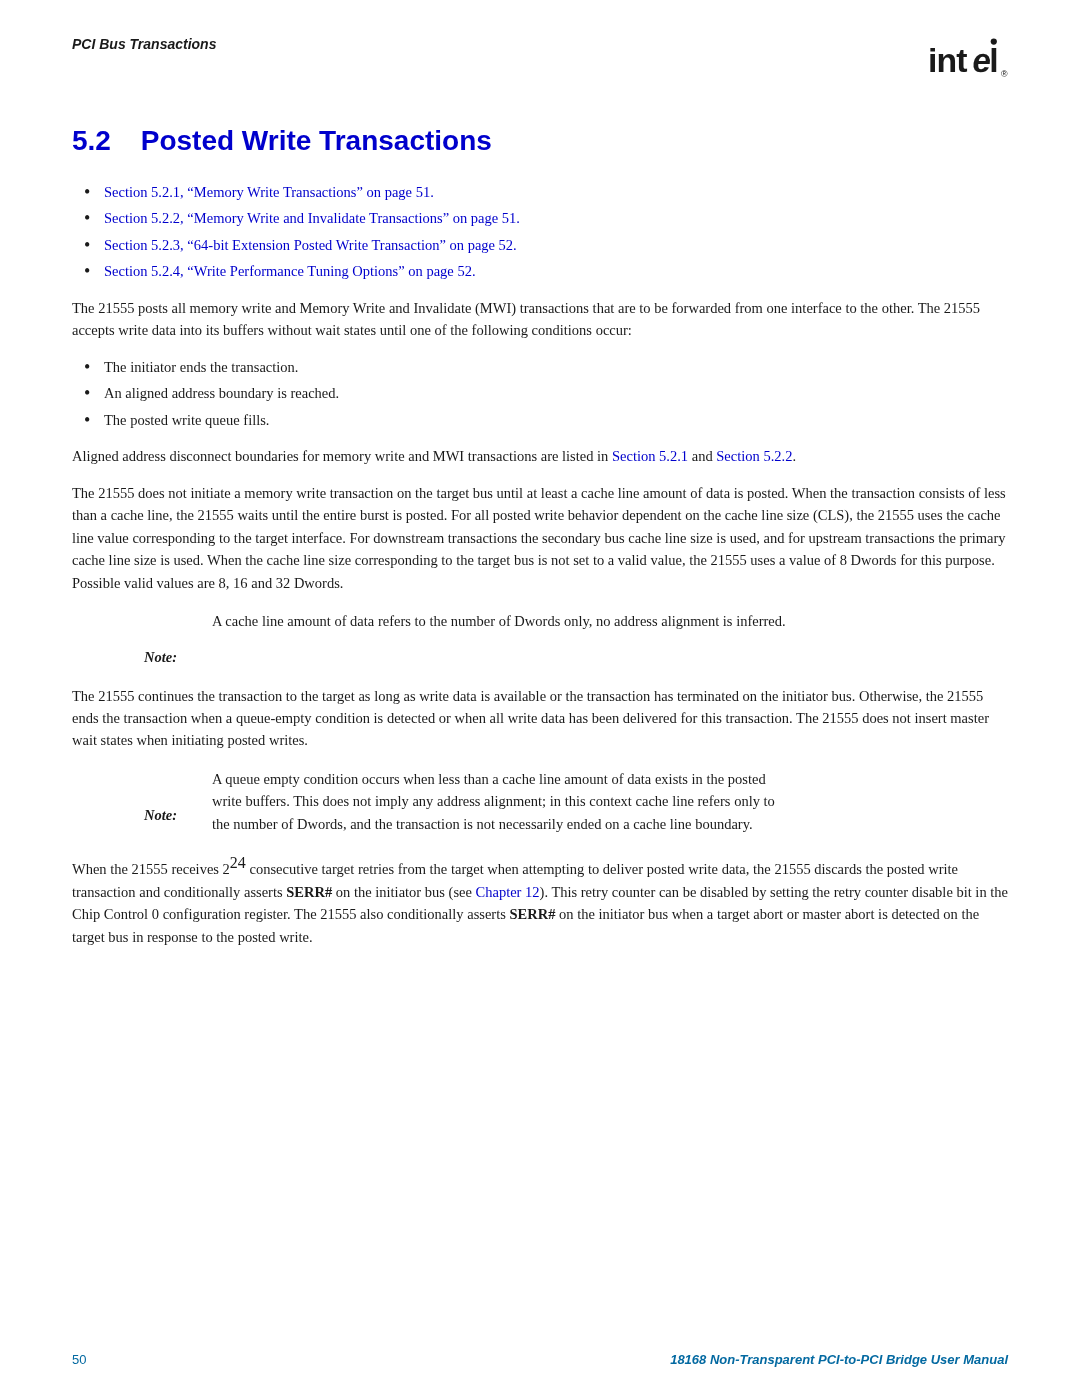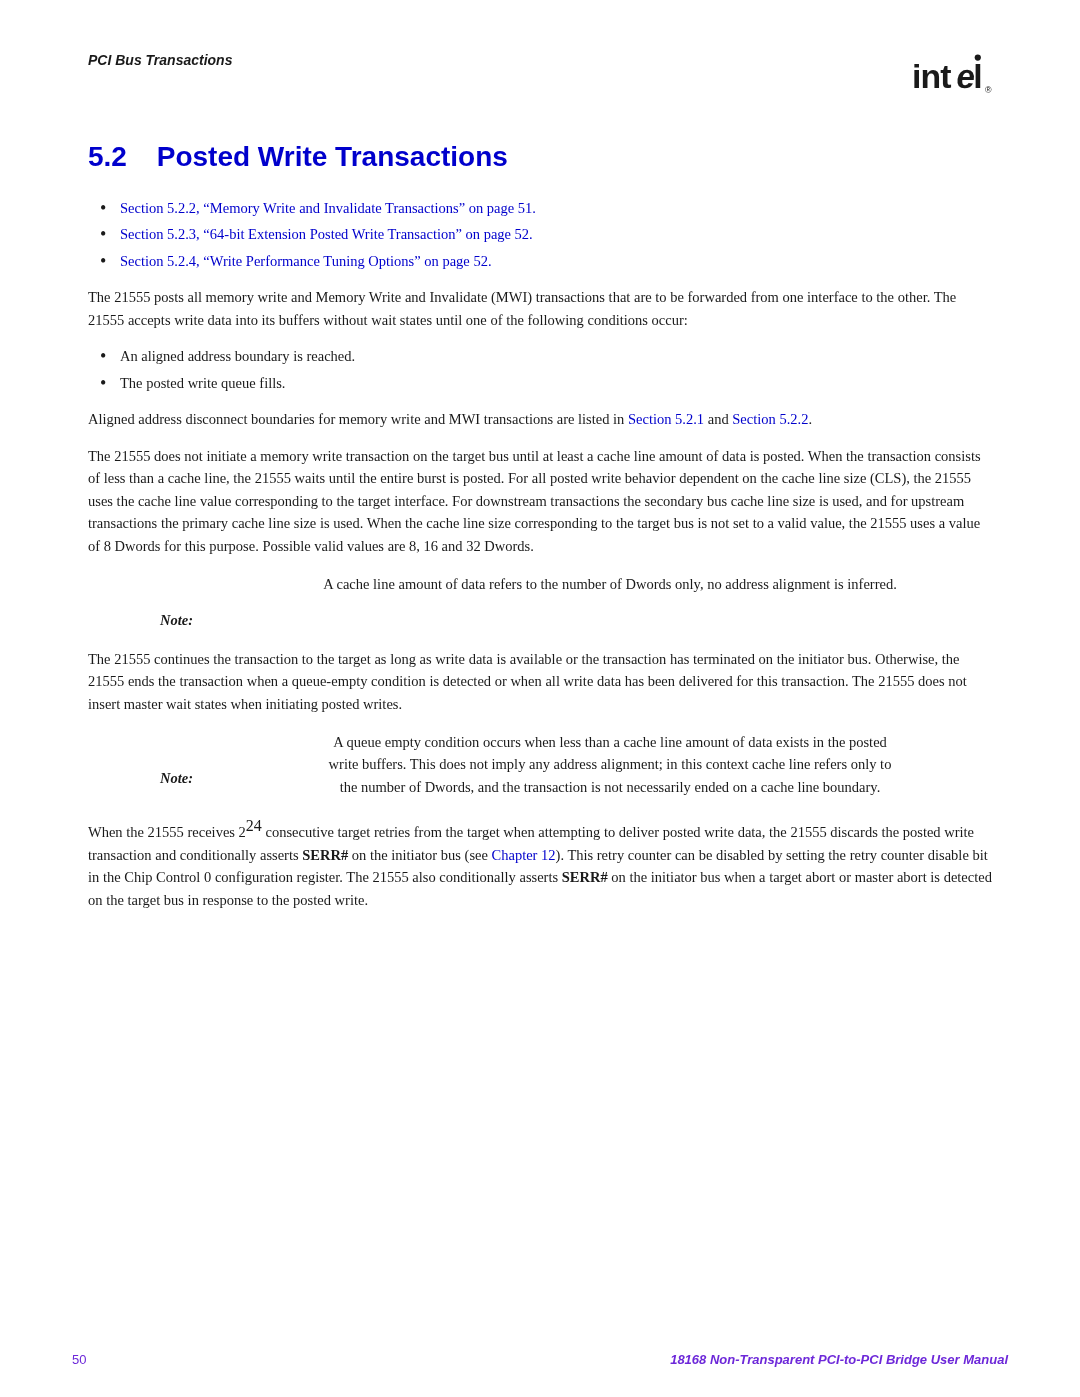--- a/index.html
+++ b/index.html
@@ -13,21 +13,21 @@
       font-family: 'Times New Roman', Times, serif;
       font-size: 15px;
       color: #1a1a1a;
       width: 1080px;
       min-height: 1397px;
     }
 
     .page {
       width: 1080px;
       min-height: 1397px;
-      padding: 16px;
+      padding: 0;
       position: relative;
       background: #ffffff;
     }
 
     
     .header {
       display: flex;
       justify-content: space-between;
       align-items: flex-start;
       padding: 36px 72px 16px 72px;
@@ -125,21 +125,20 @@
     .note-label {
       font-weight: bold;
       font-style: italic;
       min-width: 60px;
       margin-right: 8px;
       margin-top: 36px;
     }
 
     .note-text {
       flex: 1;
-      text-align: center;
     }
 
     .note-block-wide {
       display: flex;
       align-items: flex-start;
       margin: 16px 0 16px 72px;
       font-size: 14.5px;
       line-height: 1.55;
       font-family: 'Times New Roman', Times, serif;
     }
@@ -149,21 +148,21 @@
       position: absolute;
       bottom: 30px;
       left: 0;
       right: 0;
       display: flex;
       justify-content: space-between;
       align-items: flex-end;
       padding: 0 72px;
       font-size: 13px;
       font-family: Arial, sans-serif;
-      color: #6d28d9;
+      color: #0369a1;
     }
 
     .footer-page {
       font-size: 13px;
     }
 
     .footer-doc {
       font-size: 13px;
       font-weight: bold;
       font-style: italic;
@@ -202,35 +201,41 @@
   <div class="content">
 
     <h1 class="section-heading">
       <span class="section-number">5.2</span>
       <span>Posted Write Transactions</span>
     </h1>
 
 
     <ul class="bullet-list">
       <li>
+        <a class="link" href="#">Section 5.2.1, “Memory Write Transactions” on page 51.</a>
+      </li>
+      <li>
         <a class="link" href="#">Section 5.2.2, “Memory Write and Invalidate Transactions” on page 51.</a>
       </li>
       <li>
         <a class="link" href="#">Section 5.2.3, “64-bit Extension Posted Write Transaction” on page 52.</a>
       </li>
       <li>
         <a class="link" href="#">Section 5.2.4, “Write Performance Tuning Options” on page 52.</a>
       </li>
     </ul>
 
     <p class="body-text">
       <span>The 21555 posts all memory write and Memory Write and Invalidate (MWI) transactions that are to be forwarded from one interface to the other. The 21555 accepts write data into its buffers without wait states until one of the following conditions occur:</span>
     </p>
 
     <ul class="bullet-list">
+      <li>
+        <span>The initiator ends the transaction.</span>
+      </li>
       <li>
         <span>An aligned address boundary is reached.</span>
       </li>
       <li>
         <span>The posted write queue fills.</span>
       </li>
     </ul>
 
     <p class="body-text">
       <span>Aligned address disconnect boundaries for memory write and MWI transactions are listed in </span><a class="link" href="#">Section 5.2.1</a><span> and </span><a class="link" href="#">Section 5.2.2</a><span>.</span>

